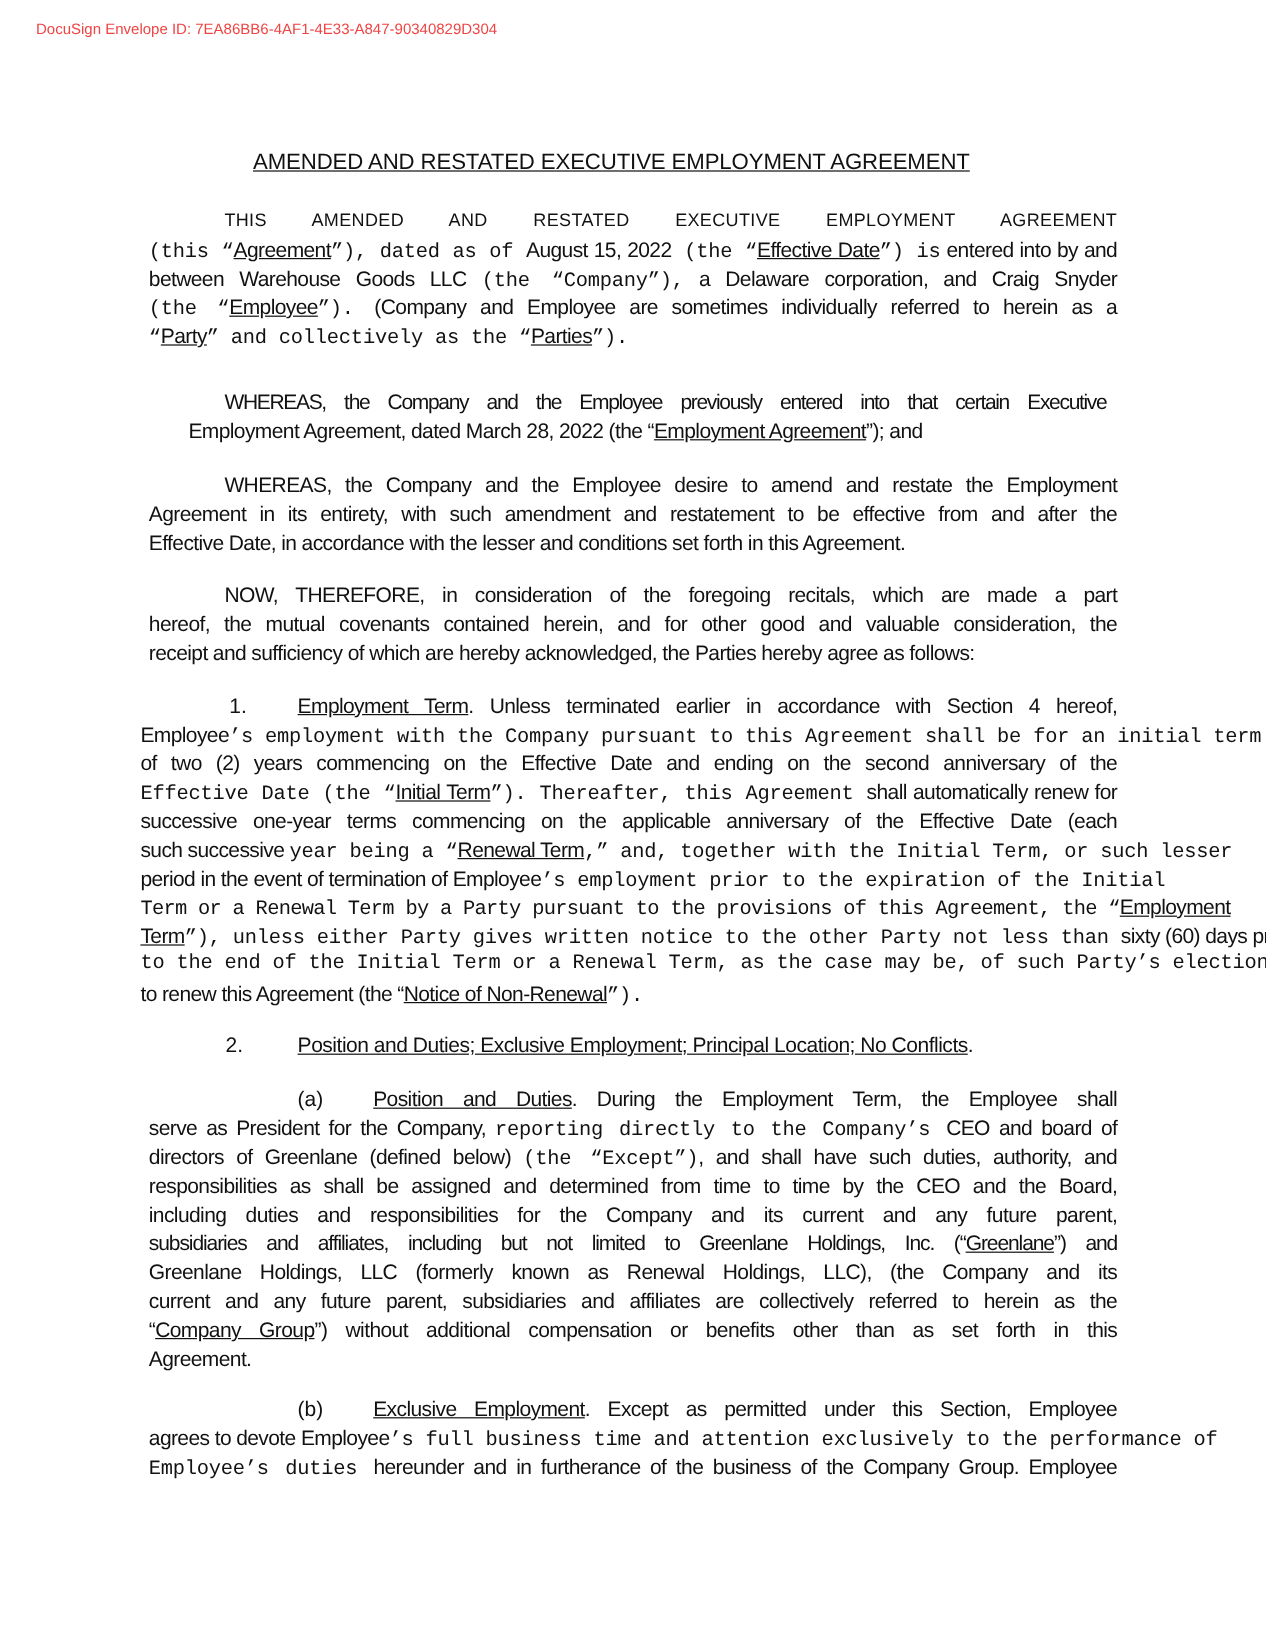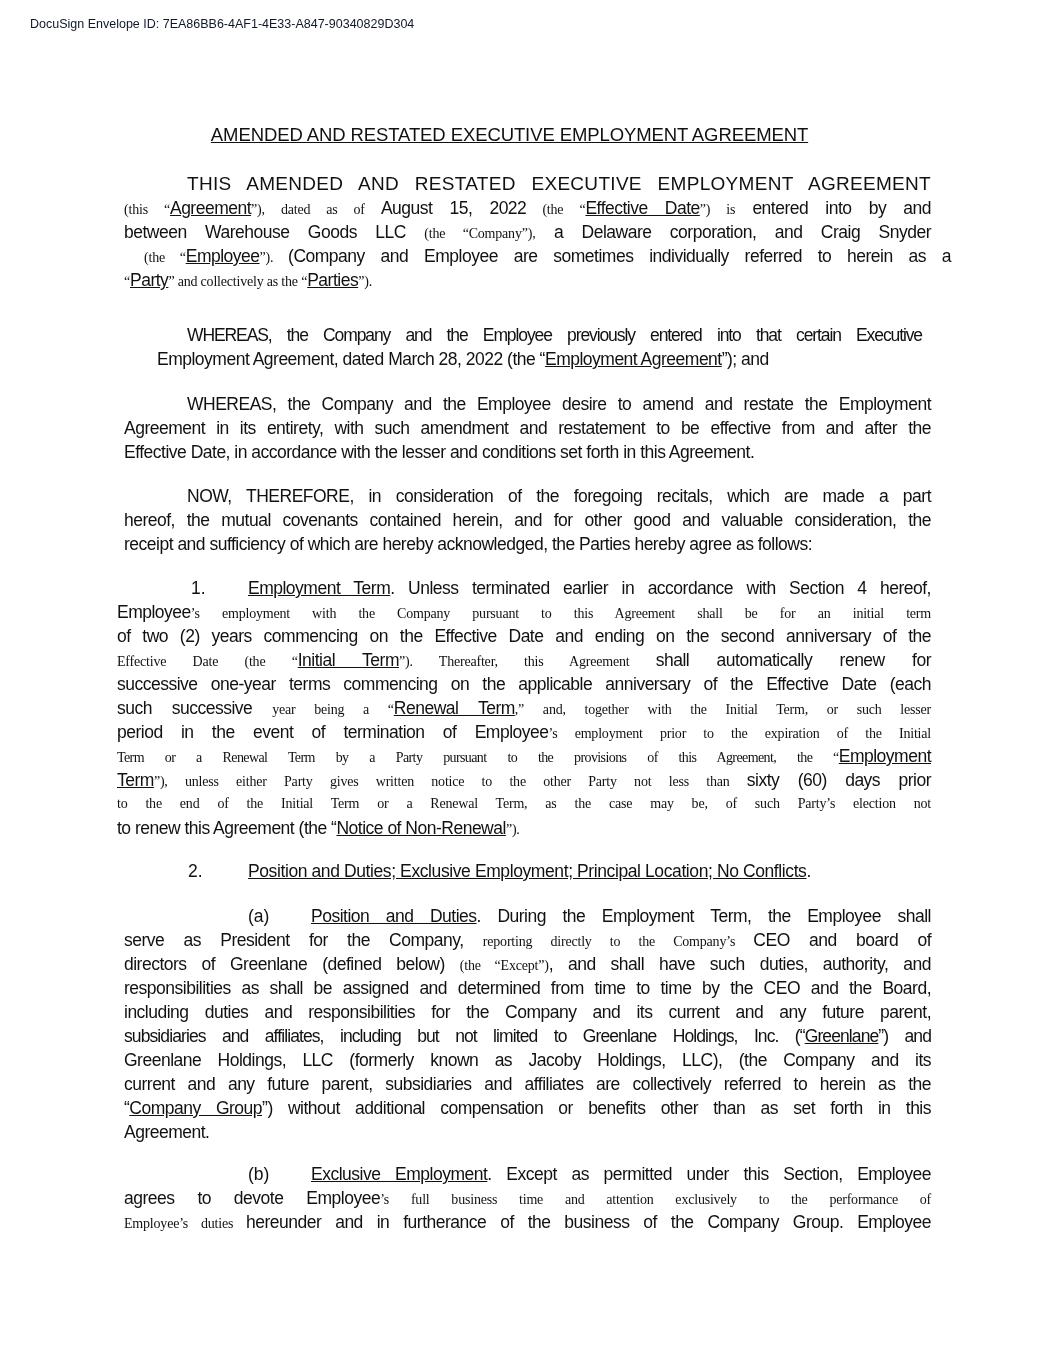--- a/index.html
+++ b/index.html
@@ -1,40 +1,40 @@
 <!DOCTYPE html>
 <html><head>
 <meta charset="utf-8">
 <style>
   html, body { margin: 0; padding: 0; background: #ffffff; }
   body { width: 1055px; height: 1365px; position: relative; overflow: hidden; color: #111; }
-  .envelope { position: absolute; left: 30px; top: 17px; font-family: "Liberation Sans", sans-serif; font-size: 12.5px; color: #0f172a; }
+  .envelope { position: absolute; left: 30px; top: 17px; font-family: "Liberation Sans", sans-serif; font-size: 12.5px; color: #ef4444; }
   .title { position: absolute; left: 0; width: 1019px; top: 124px; text-align: center; font-family: "Liberation Sans", sans-serif; font-size: 18.5px; text-decoration: underline; letter-spacing: -0.1px; }
   .line { position: absolute; left: 124px; width: 807px; font-family: "Liberation Sans", sans-serif; font-size: 17.5px; line-height: 24px; white-space: nowrap; text-align: justify; text-align-last: justify; letter-spacing: -0.5px; }
   .line.last { text-align-last: left; }
   .line.ind1 { left: 187px; width: 744px; }
   .line.ind0b { left: 142px; width: 790px; }
   .line.ind-num { left: 117px; width: 814px; }
-  .serif { font-family: Liberation Serif, serif; font-size: 14px; letter-spacing: -0.2px; }
+  .serif { font-family: Liberation Mono, monospace; font-size: 17px; letter-spacing: -0.2px; }
   .u { text-decoration: underline; }
   .num { position: absolute; font-family: "Liberation Sans", sans-serif; font-size: 17.5px; line-height: 24px; }
   .secline { position: absolute; font-family: "Liberation Sans", sans-serif; font-size: 17.5px; line-height: 24px; white-space: nowrap; letter-spacing: -0.4px; }
 </style>
 </head>
 <body>
 
 <div class="envelope">DocuSign Envelope ID: 7EA86BB6-4AF1-4E33-A847-90340829D304</div>
 
 <div class="title">AMENDED AND RESTATED EXECUTIVE EMPLOYMENT AGREEMENT</div>
 
 <div>
-  <div class="line ind1" style="top:172px;font-size:19px;letter-spacing:0.3px;"><span>THIS AMENDED AND RESTATED EXECUTIVE EMPLOYMENT AGREEMENT</span></div>
+  <div class="line ind1" style="top:172px;font-size:15px;letter-spacing:0.3px;"><span>THIS AMENDED AND RESTATED EXECUTIVE EMPLOYMENT AGREEMENT</span></div>
   <div class="line" style="top:196px;"><span class="serif">(this “</span><span class="u">Agreement</span><span class="serif">”), dated as of </span><span>August 15, 2022</span><span class="serif"> (the “</span><span class="u">Effective Date</span><span class="serif">”) </span><span class="serif">is</span><span> entered into by and</span></div>
   <div class="line" style="top:220px;"><span>between Warehouse Goods LLC </span><span class="serif">(the “Company”),</span><span>  a Delaware  corporation, and Craig Snyder</span></div>
-  <div class="line" style="top:244px;margin-left:20px;"><span class="serif">(the “</span><span class="u">Employee</span><span class="serif">”). </span><span>(Company and Employee are sometimes individually referred to herein as a</span></div>
+  <div class="line" style="top:244px;"><span class="serif">(the “</span><span class="u">Employee</span><span class="serif">”). </span><span>(Company and Employee are sometimes individually referred to herein as a</span></div>
   <div class="line last" style="top:268px;"><span class="serif">“</span><span class="u">Party</span><span class="serif">” and collectively as the “</span><span class="u">Parties</span><span class="serif">”).</span></div>
 </div>
 
 <div>
   <div class="line ind1" style="top:323px;width:735px;letter-spacing:-1.1px;"><span>WHEREAS, the Company and the Employee previously entered into that certain Executive</span></div>
   <div class="line ind0b last" style="top:347px;margin-left:15px;"><span>Employment Agreement, dated March 28, 2022 (the “</span><span class="u">Employment Agreement</span><span>”); and</span></div>
 </div>
 
 <div>
   <div class="line ind1" style="top:392px;"><span>WHEREAS, the Company and the Employee desire to amend and restate the Employment</span></div>
@@ -67,21 +67,21 @@
   <div class="num" style="left:188px;top:859px;">2.</div>
   <div class="secline" style="left:248px;top:859px;"><span class="u">Position and Duties; Exclusive Employment; Principal Location; No Conflicts</span><span>.</span></div>
 
   <div class="num" style="left:248px;top:904px;">(a)</div>
   <div class="line" style="top:904px;left:311px;width:620px;"><span class="u">Position and Duties</span><span>. During the Employment Term, the Employee shall</span></div>
   <div class="line" style="top:928px;"><span>serve as President for the Company, </span><span class="serif">reporting directly to the Company’s </span><span>CEO and board of</span></div>
   <div class="line" style="top:952px;"><span>directors of Greenlane (defined below) </span><span class="serif">(the “Except”)</span><span>, and shall have such duties, authority, and</span></div>
   <div class="line" style="top:976px;"><span>responsibilities as shall be assigned and determined from time to time by the CEO and the Board,</span></div>
   <div class="line" style="top:1000px;"><span>including duties and responsibilities for the Company and its current and any future parent,</span></div>
   <div class="line" style="top:1024px;letter-spacing:-0.9px;"><span>subsidiaries and affiliates, including but not limited to Greenlane Holdings, Inc. (“</span><span class="u">Greenlane</span><span>”) and</span></div>
-  <div class="line" style="top:1048px;"><span>Greenlane Holdings, LLC (formerly known as Jacoby Holdings, LLC), (the Company and its</span></div>
+  <div class="line" style="top:1048px;"><span>Greenlane Holdings, LLC (formerly known as Renewal Holdings, LLC), (the Company and its</span></div>
   <div class="line" style="top:1072px;"><span>current and any future parent, subsidiaries and affiliates are collectively referred to herein as the</span></div>
   <div class="line" style="top:1096px;"><span>“</span><span class="u">Company Group</span><span>”) without additional compensation or benefits other than as set forth in this</span></div>
   <div class="line last" style="top:1120px;"><span>Agreement.</span></div>
 
   <div class="num" style="left:248px;top:1162px;">(b)</div>
   <div class="line" style="top:1162px;left:311px;width:620px;"><span class="u">Exclusive Employment</span><span>. Except as permitted under this Section, Employee</span></div>
   <div class="line" style="top:1186px;"><span>agrees to devote Employee</span><span class="serif">’s full business time and attention exclusively to the performance of</span></div>
   <div class="line" style="top:1210px;"><span class="serif">Employee’s duties </span><span>hereunder and in furtherance of the business of the Company Group. Employee</span></div>
 </div>
 

